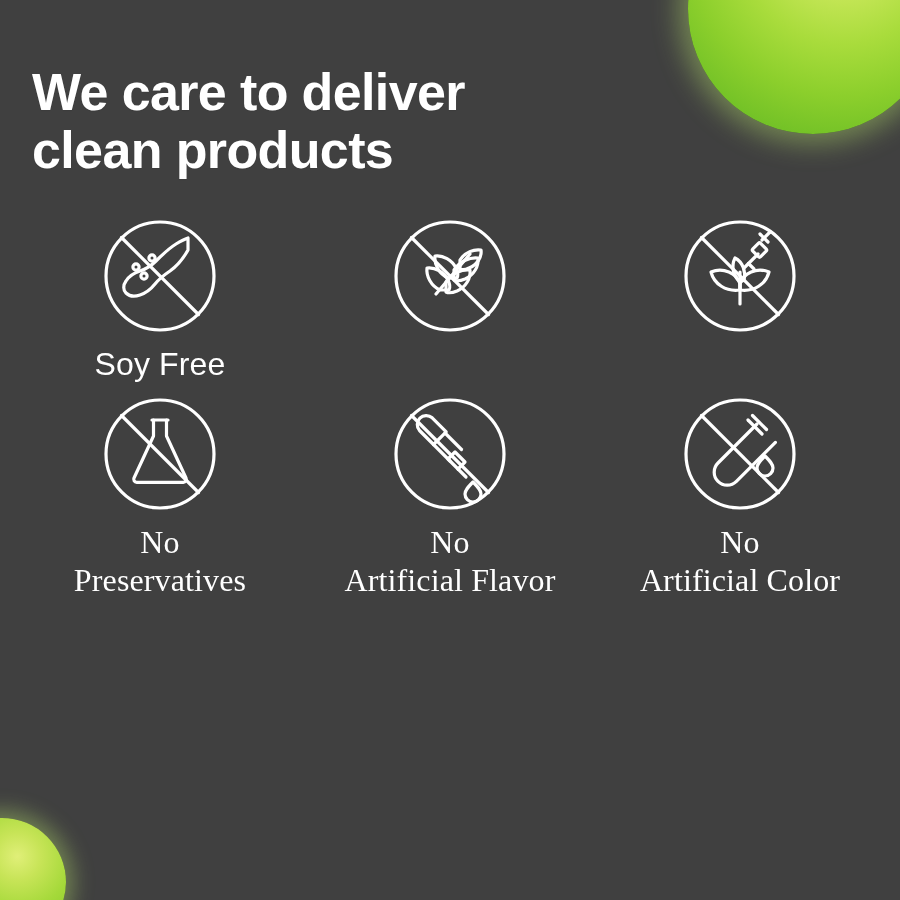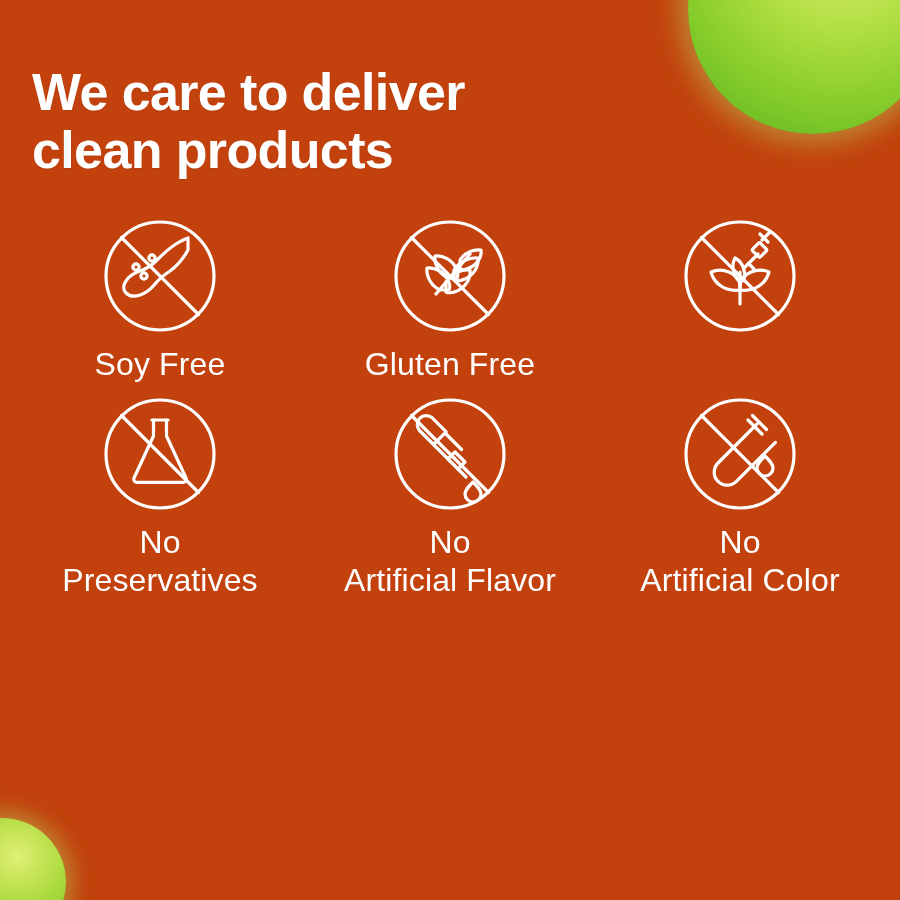--- a/index.html
+++ b/index.html
@@ -11,21 +11,21 @@
     width: 900px;
     height: 900px;
     overflow: hidden;
     font-family: "Liberation Sans", sans-serif;
   }
 
   #poster {
     position: relative;
     width: 900px;
     height: 900px;
-    background: #c2410c;
+    background: #404040;
     overflow: hidden;
   }
 
   
   .fruit {
     position: absolute;
     border-radius: 50%;
     pointer-events: none;
   }
   #fruit-top-right {
@@ -109,21 +109,21 @@
   .badge-label {
     margin-top: 6px;
     color: #ffffff;
     font-size: 32px;
     line-height: 1.18;
     font-weight: 400;
     text-align: center;
     white-space: pre-line;
     letter-spacing: 0.004em;
   }
-  .badge-label.wide { width: 300px; }
+  .badge-label.wide { width: 300px; font-family: Liberation Serif, serif; }
 
   
   .badge-row.row-3 .badge { width: auto; }
   .badge-row.row-3 .badge-label { white-space: nowrap; }
 </style>
 </head>
 <body>
 
 <div id="poster">
 
@@ -162,21 +162,20 @@
 
             <path d="M50 82 L84 42"></path>
 
             <path d="M68 58 c6 -9 16 -13 24 -12 c1 8 -4 17 -13 21 c-5 2 -9 2 -11 1 z"></path>
             <path d="M62 66 c-9 -4 -14 -14 -13 -22 c8 -1 17 4 21 12 c2 4 2 8 1 10 z"></path>
             <path d="M60 70 c6 -9 16 -13 24 -12 c1 8 -4 17 -13 21 c-5 2 -9 2 -11 1 z"></path>
             <path d="M54 78 c-9 -4 -14 -14 -13 -22 c8 -1 17 4 21 12 c2 4 2 8 1 10 z"></path>
             <path d="M74 48 c5 -8 14 -11 21 -10 c1 7 -4 15 -12 18 c-4 2 -7 2 -9 1 z"></path>
           </svg>
         </span>
-        <span class="badge-label">Gluten Free</span>
       </div>
 
       <div class="badge">
         <span class="badge-icon">
           <svg viewBox="0 0 128 128" fill="none" stroke="#ffffff" stroke-width="3.2" stroke-linecap="round" stroke-linejoin="round">
             <circle cx="64" cy="64" r="54"></circle>
             <line x1="25.5" y1="25.5" x2="102.5" y2="102.5"></line>
 
             <path d="M64 92 L64 60"></path>
 

